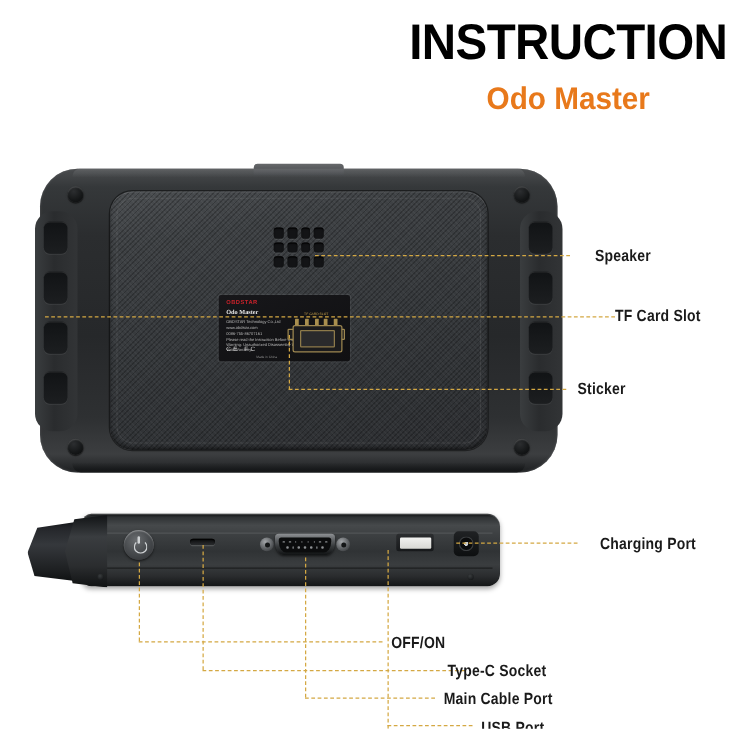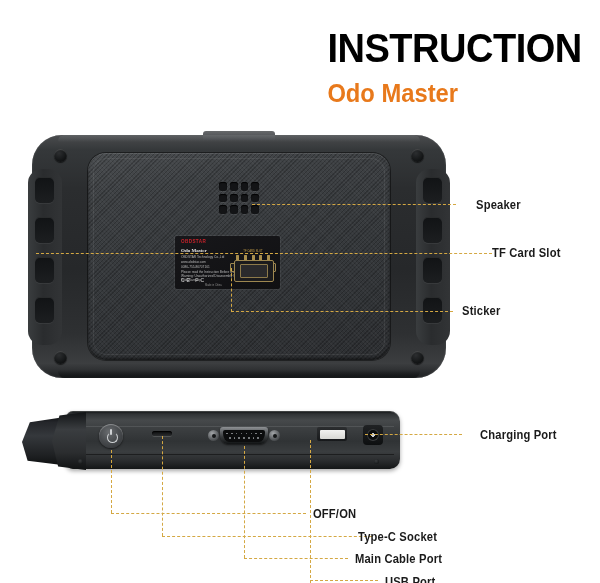--- a/index.html
+++ b/index.html
@@ -3,21 +3,21 @@
 <meta charset="utf-8">
 <style>
   html,body{margin:0;padding:0;}
   body{
     width:600px;height:583px;position:relative;overflow:hidden;
     background:#ffffff;
     font-family:"Liberation Sans", sans-serif;
   }
 
   
-  #header{position:absolute;right:18px;top:26px;text-align:left;}
+  #header{position:absolute;right:18px;top:12px;text-align:center;}
   #title{
     font-family:"Liberation Sans", sans-serif;
     font-weight:bold;font-size:40px;line-height:44px;
     letter-spacing:-0.5px;color:#000000;
     transform:scaleX(0.95);transform-origin:right center;
     white-space:nowrap;
   }
   #subtitle{
     font-family:"Liberation Sans", sans-serif;
     font-weight:bold;font-size:25px;line-height:30px;

